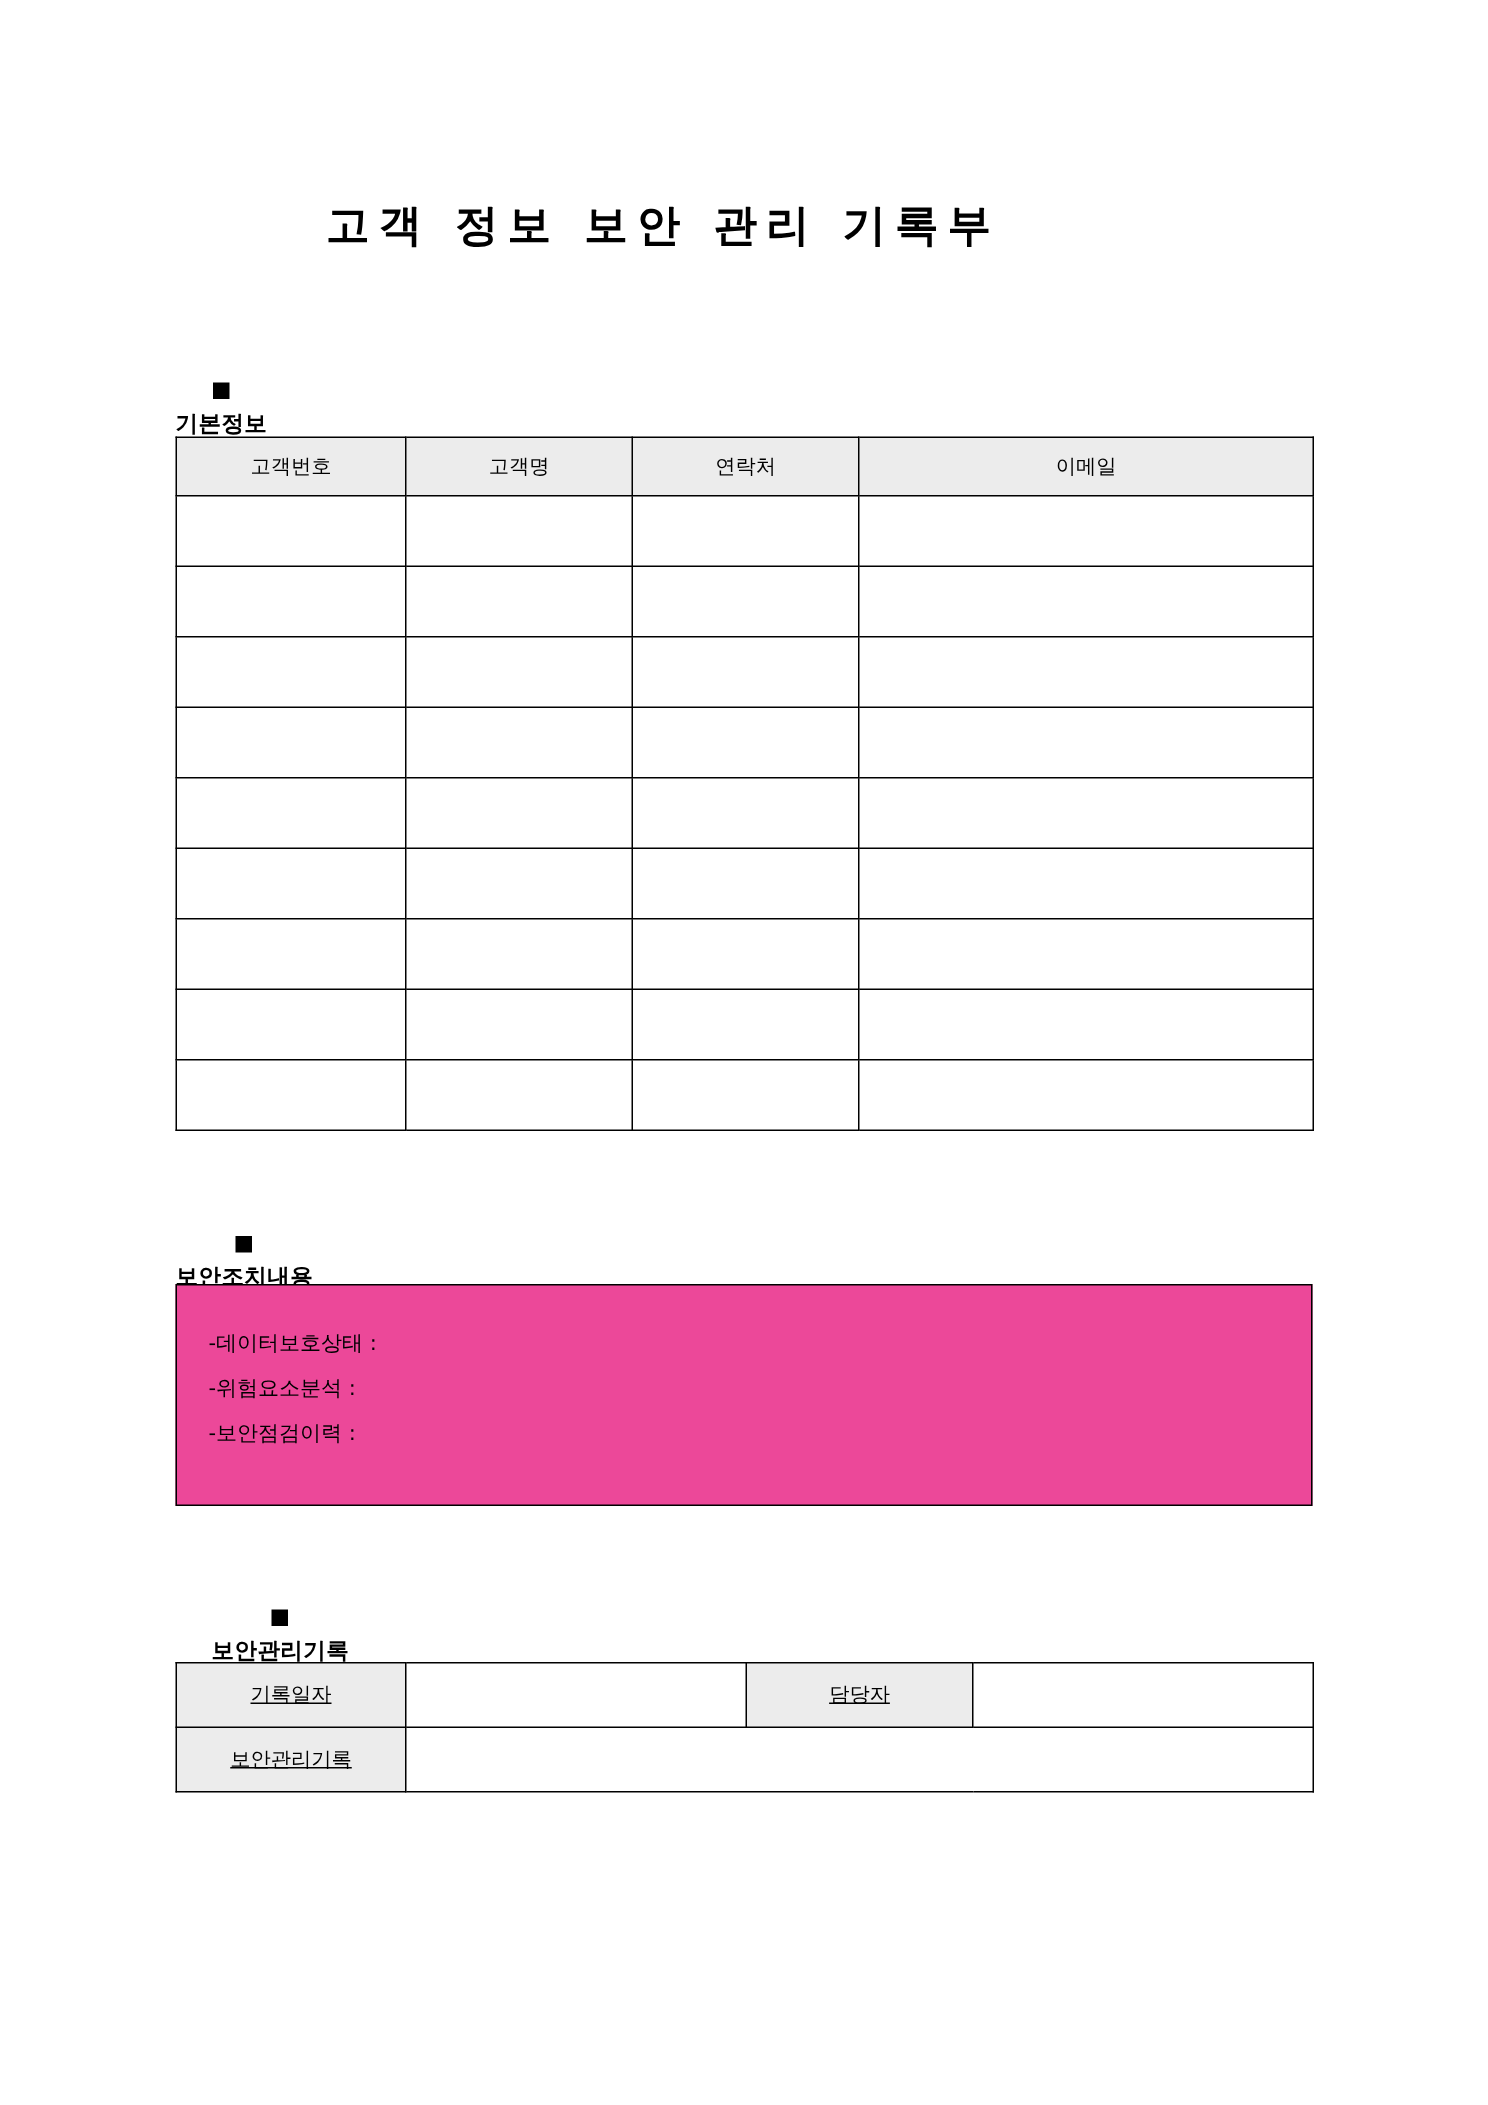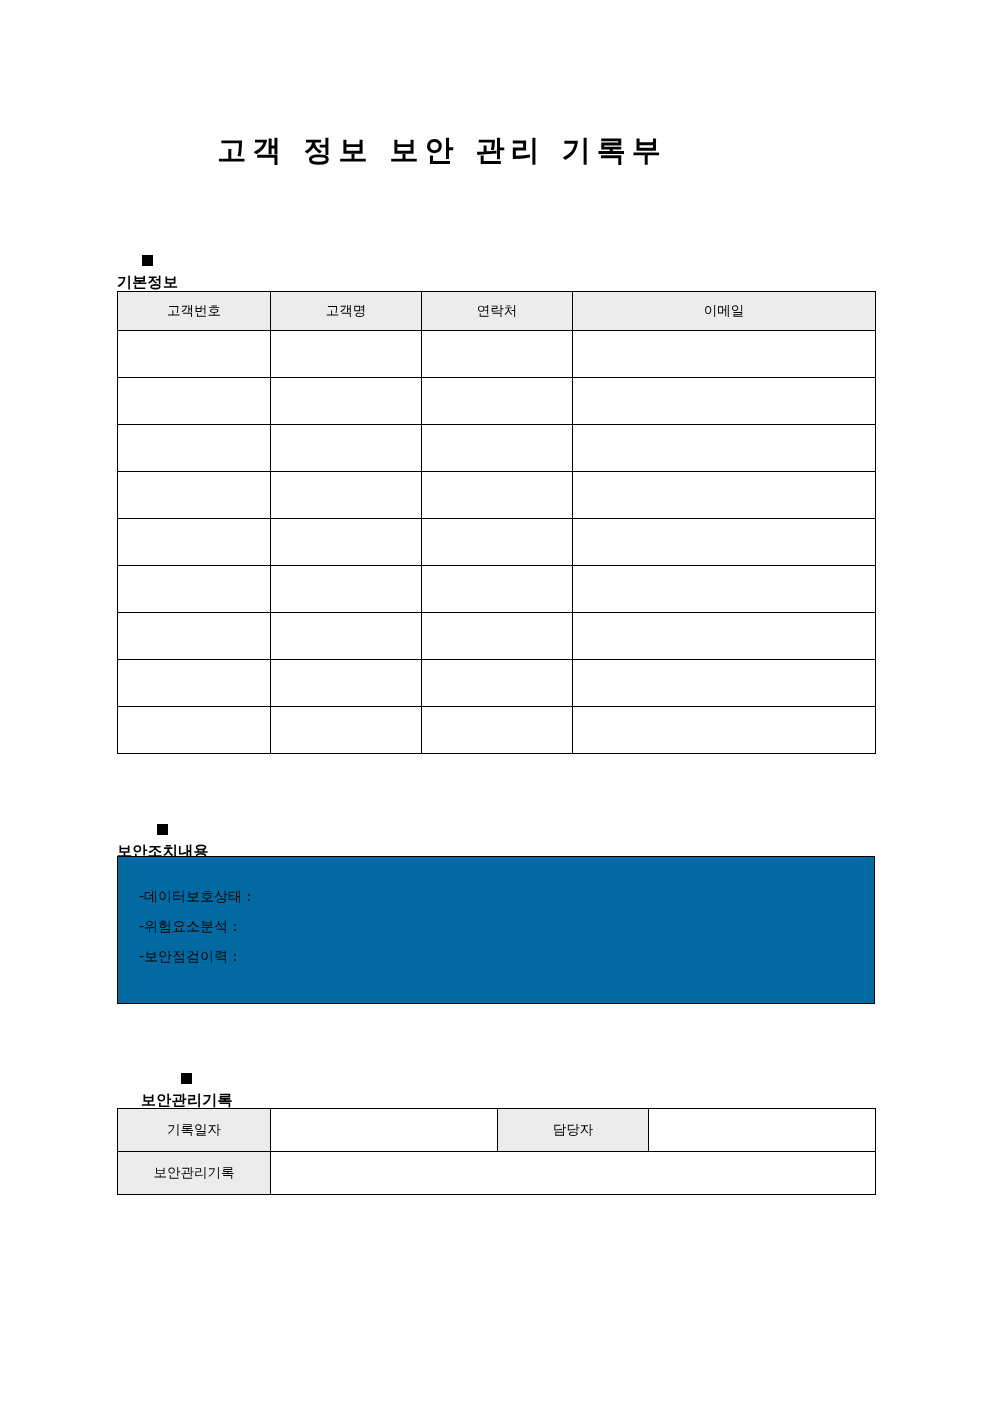--- a/index.html
+++ b/index.html
@@ -101,39 +101,40 @@
 
   
   #status-box {
     position: absolute;
     left: 117px;
     top: 856px;
     width: 758px;
     height: 148px;
     border: 1px solid #000000;
     box-sizing: border-box;
-    background: #0369a1;
+    background: #ec4899;
   }
   #status-box .lines {
     padding: 24px 0 0 21px;
   }
   #status-box .line {
     font-size: 14px;
     line-height: 30px;
     white-space: pre;
   }
 
   
   #table-record {
     left: 117px;
     top: 1108px;
     width: 758px;
   }
   #table-record td {
     height: 42px;
+    text-decoration: underline;
   }
   #table-record td.hcell {
     font-size: 13.5px;
   }
 </style>
 </head>
 <body>
 
 <div class="page">
 

